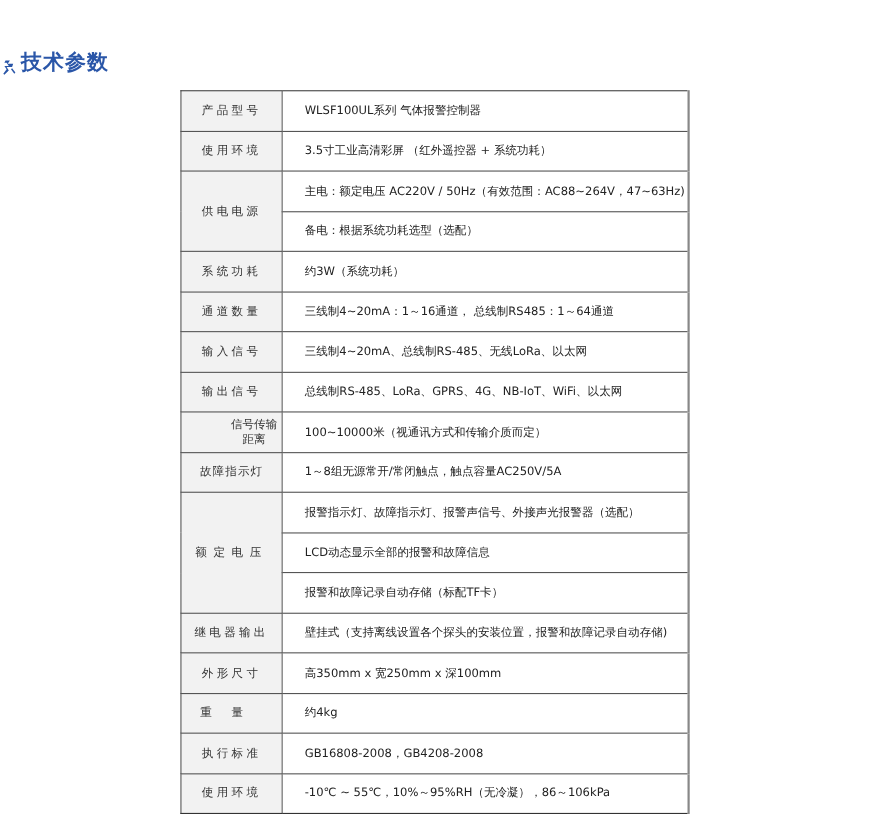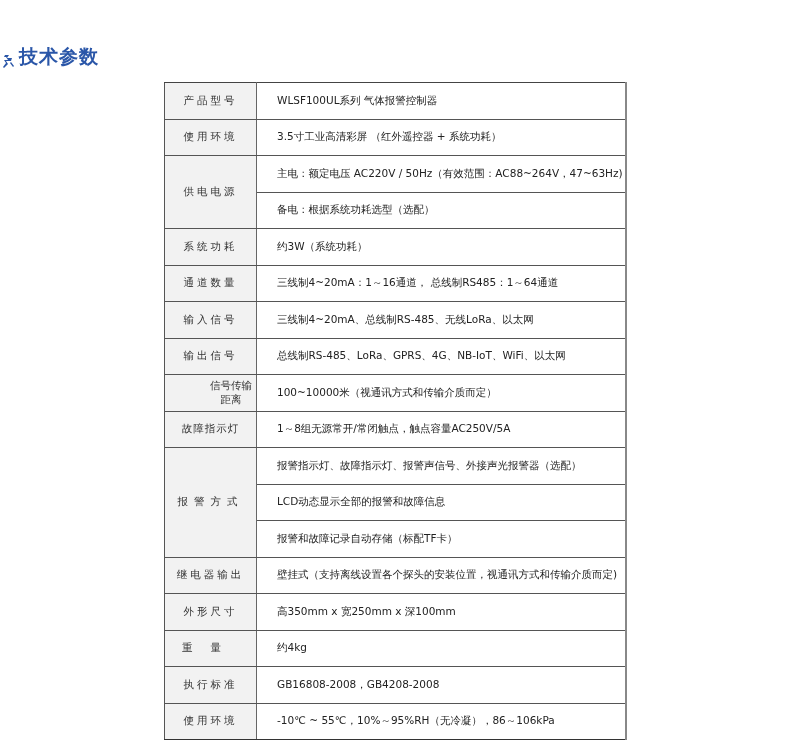--- a/index.html
+++ b/index.html
@@ -143,33 +143,33 @@
       <td class="label-cell tight">信号传输距离</td>
       <td class="value-cell">100~10000米（视通讯方式和传输介质而定）</td>
     </tr>
 
     <tr>
       <td class="label-cell" style="letter-spacing:1px">故障指示灯</td>
       <td class="value-cell">1～8组无源常开/常闭触点，触点容量AC250V/5A</td>
     </tr>
 
     <tr>
-      <td class="label-cell" rowspan="3" style="letter-spacing:6px">报警方式</td>
+      <td class="label-cell" rowspan="3" style="letter-spacing:6px">额定电压</td>
       <td class="value-cell">报警指示灯、故障指示灯、报警声信号、外接声光报警器（选配）</td>
     </tr>
     <tr class="sub">
       <td class="value-cell">LCD动态显示全部的报警和故障信息</td>
     </tr>
     <tr class="sub">
       <td class="value-cell">报警和故障记录自动存储（标配TF卡）</td>
     </tr>
 
     <tr>
       <td class="label-cell">继电器输出</td>
-      <td class="value-cell">壁挂式（支持离线设置各个探头的安装位置，视通讯方式和传输介质而定)</td>
+      <td class="value-cell">壁挂式（支持离线设置各个探头的安装位置，报警和故障记录自动存储)</td>
     </tr>
 
     <tr>
       <td class="label-cell">外形尺寸</td>
       <td class="value-cell">高350mm x 宽250mm x 深100mm</td>
     </tr>
 
     <tr>
       <td class="label-cell wide">重量</td>
       <td class="value-cell">约4kg</td>

